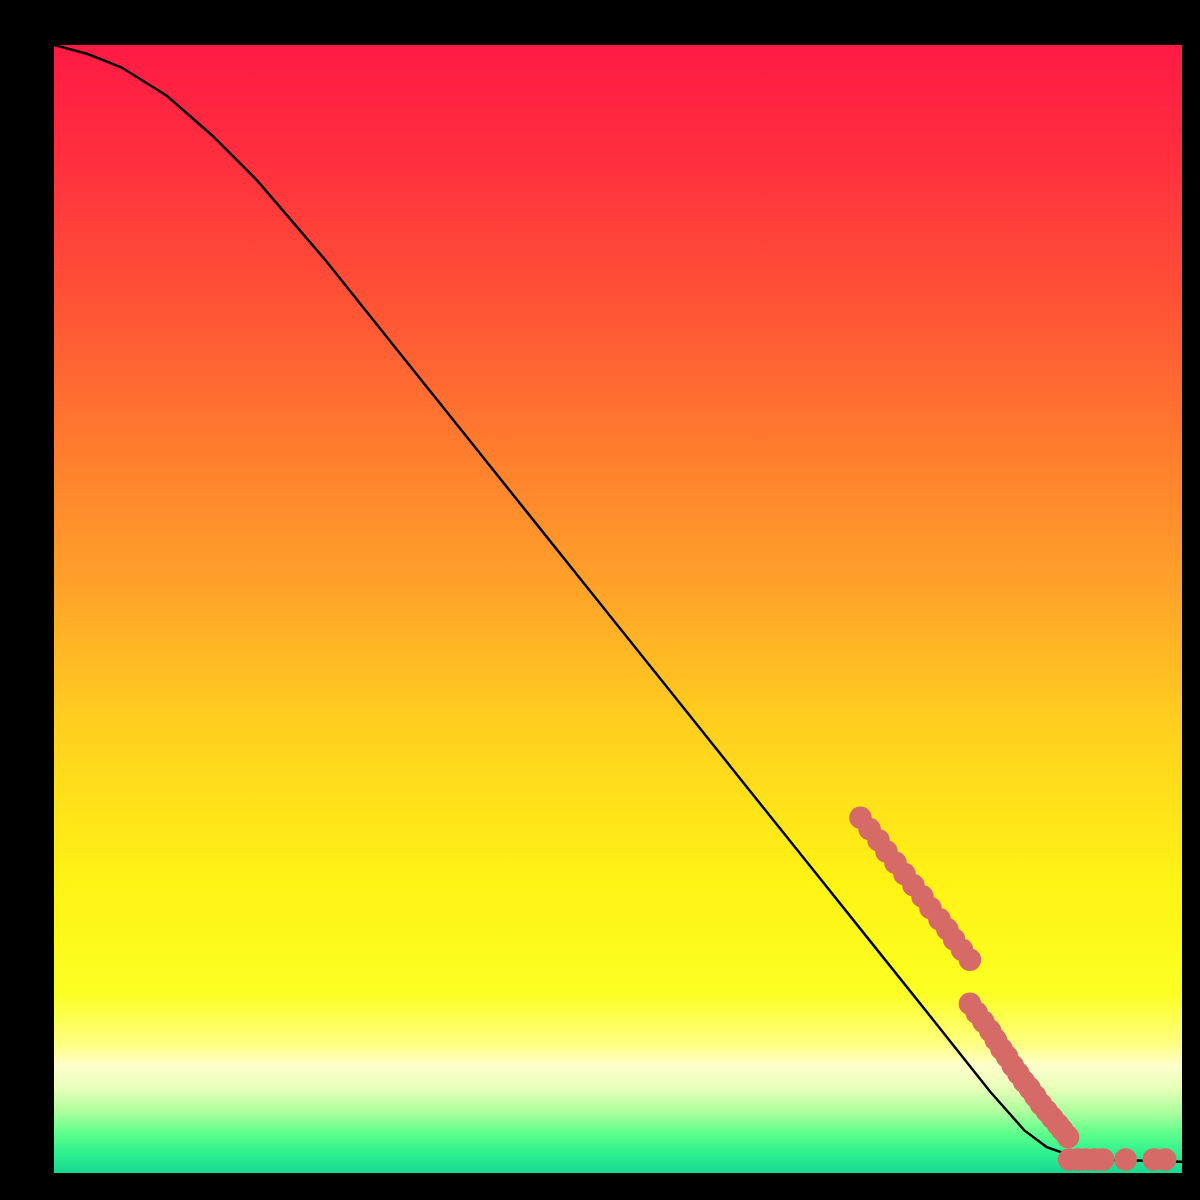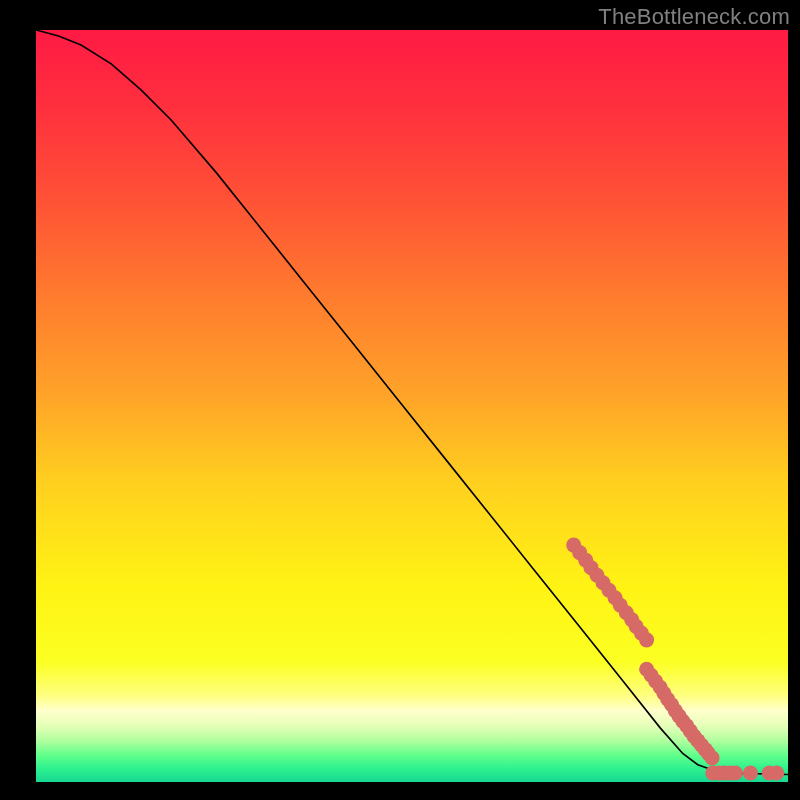--- a/index.html
+++ b/index.html
@@ -117,15 +117,14 @@
           <circle cx="91.500" cy="98.800" r="1" class="point" fill="#d66a66"></circle>
           <circle cx="92.300" cy="98.800" r="1" class="point" fill="#d66a66"></circle>
           <circle cx="93.000" cy="98.800" r="1" class="point" fill="#d66a66"></circle>
           <circle cx="95.000" cy="98.800" r="1" class="point" fill="#d66a66"></circle>
           <circle cx="97.500" cy="98.800" r="1" class="point" fill="#d66a66"></circle>
           <circle cx="98.500" cy="98.800" r="1" class="point" fill="#d66a66"></circle>
         </g>
     </svg>
   </div>
 
-  <div class="watermark">TheBottleneck.com</div>
 
 </div>
 
 </body></html>

